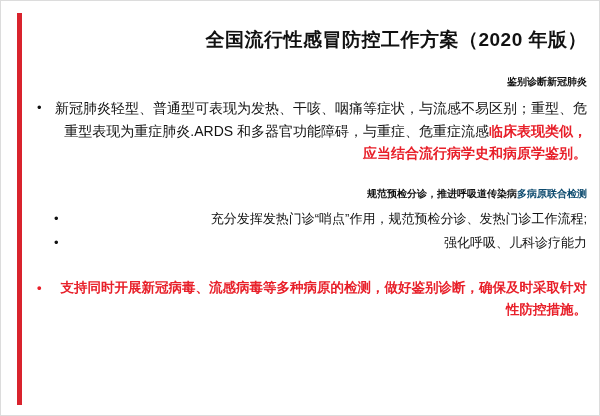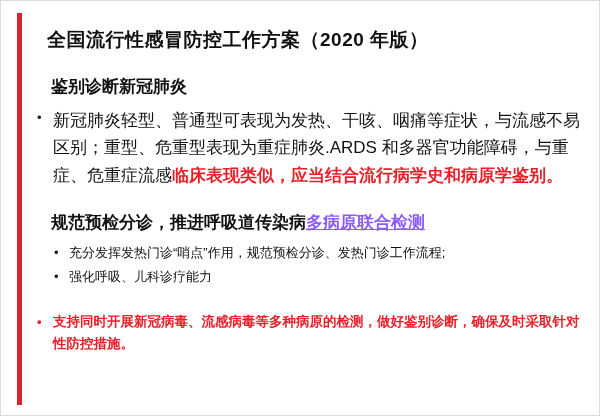--- a/index.html
+++ b/index.html
@@ -29,52 +29,52 @@
     width: 5px;
     height: 392px;
     background: #d9232d;
   }
   .content {
     position: absolute;
     left: 34px;
     top: 12px;
     right: 12px;
     bottom: 10px;
+    text-align: right;
   }
   .title {
     font-size: 19px;
     font-weight: bold;
     color: #111111;
     letter-spacing: 0.5px;
     margin: 14px 0 0 12px;
     white-space: nowrap;
   }
   .section {
     margin-top: 22px;
   }
   .section-head {
-    font-size: 17px;
+    font-size: 10px;
     font-weight: bold;
     color: #111111;
     margin-left: 16px;
     line-height: 1.4;
   }
   .section-head .hl-red {
-    color: #8b5cf6;
-    text-decoration: underline;
+    color: #0c4a6e;
   }
   .bullets {
     margin: 8px 0 0 0;
     padding: 0;
     list-style: none;
   }
   .bullet {
     position: relative;
     padding-left: 18px;
-    font-size: 17px;
+    font-size: 14px;
     color: #111111;
     line-height: 1.62;
     margin-bottom: 2px;
   }
   .bullet::before {
     content: "•";
     position: absolute;
     left: 2px;
     top: 0;
     font-size: 13px;

